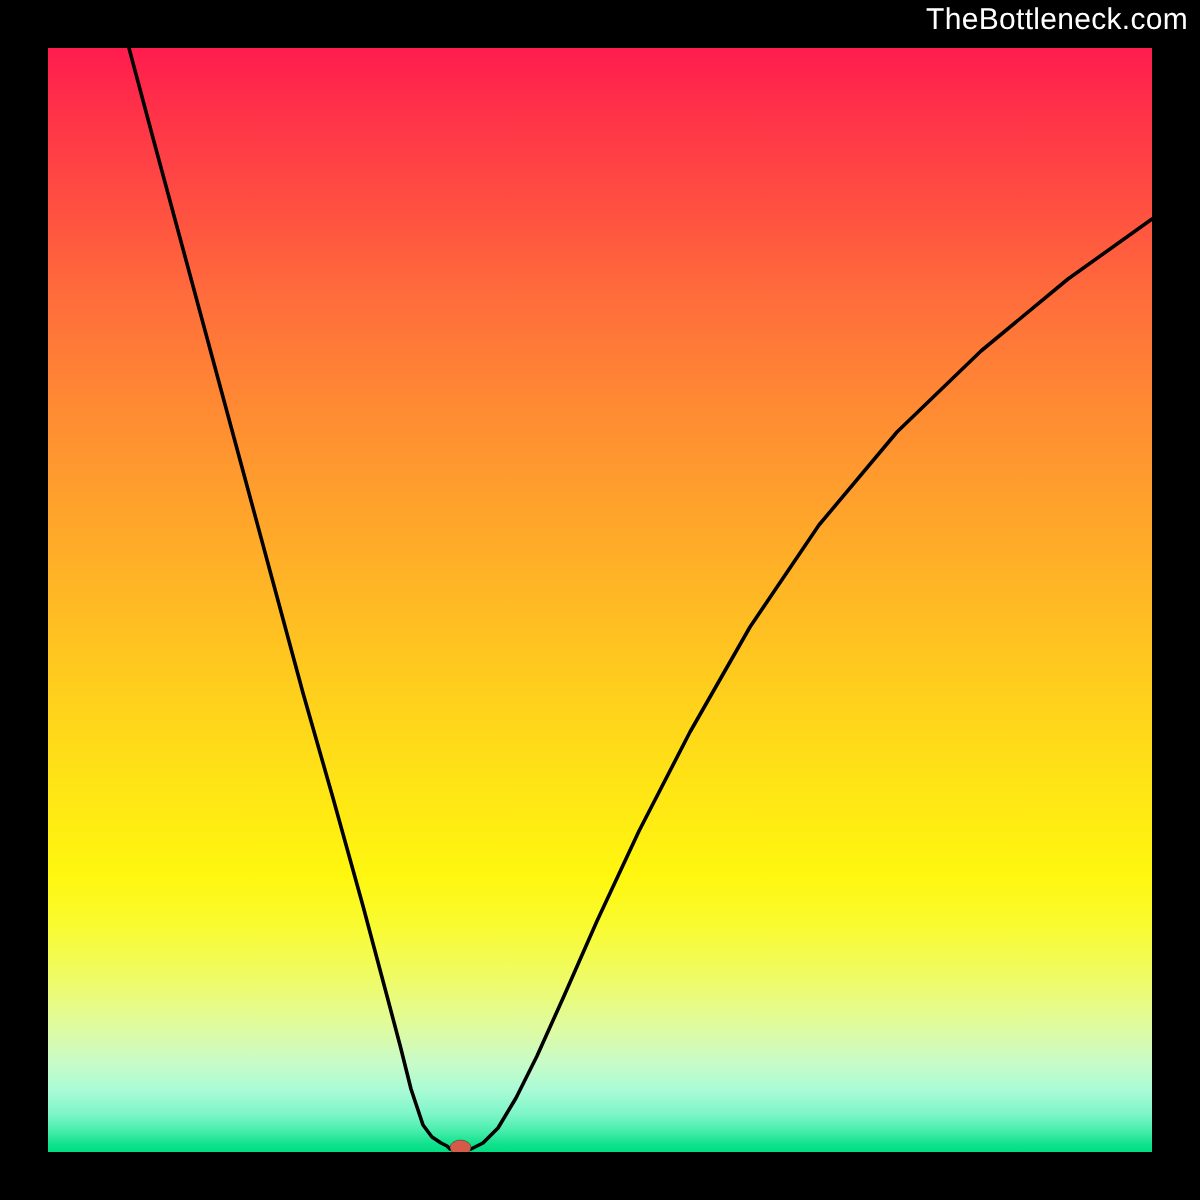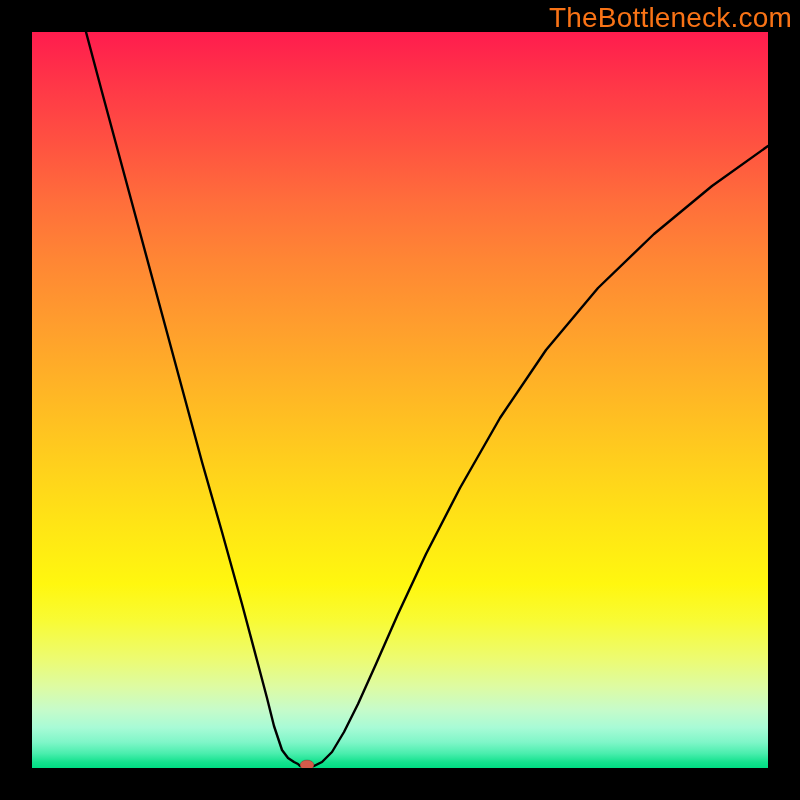--- a/index.html
+++ b/index.html
@@ -69,22 +69,22 @@
   }
   .dot {
     fill: #d65a4a;
     stroke: rgba(0,0,0,0.35);
     stroke-width: 0.6;
   }
   .watermark {
     position: absolute;
     top: 2px;
     right: 8px;
-    color: #f97316;
-    font-size: 28px;
+    color: #ffffff;
+    font-size: 20px;
     letter-spacing: 0.2px;
     user-select: none;
   }
 </style>
 </head>
 <body>
 
 <div class="frame">
 
   <div class="plot-area">

